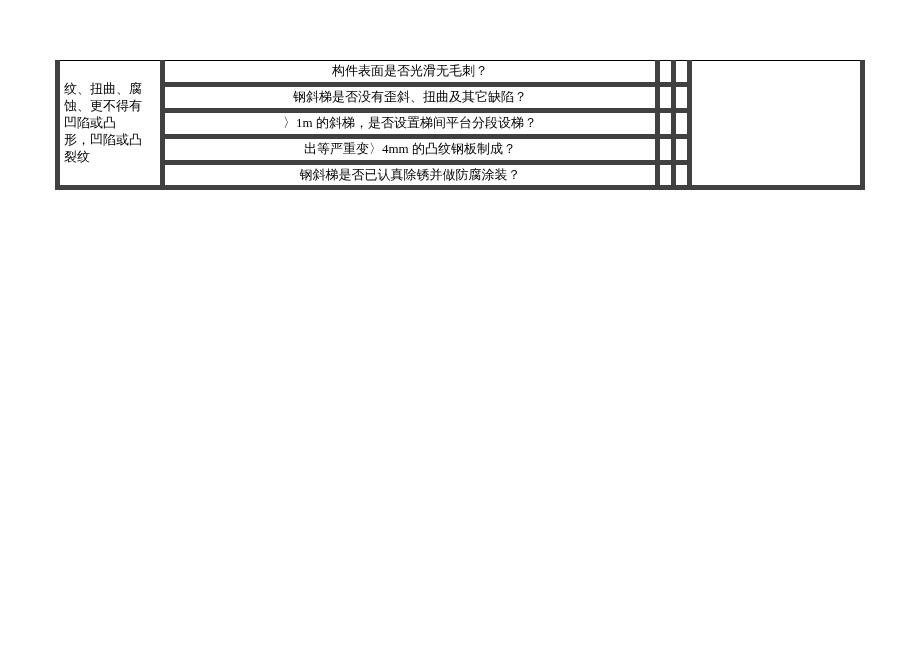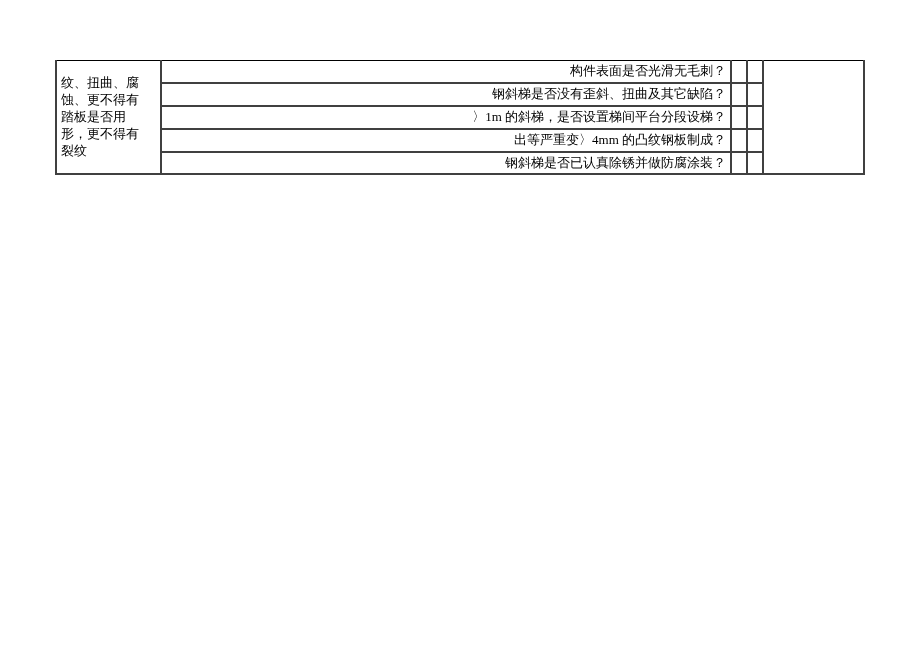--- a/index.html
+++ b/index.html
@@ -15,55 +15,55 @@
       width: 920px;
       height: 651px;
       padding: 60px 55px 0 55px;
     }
     .main-table {
       border-collapse: collapse;
       width: 100%;
       table-layout: fixed;
     }
     .main-table td {
-      border: 2px solid #404040;
+      border: 5px solid #404040;
       vertical-align: middle;
       padding: 2px 4px;
       line-height: 1.3;
     }
     .col-label {
       width: 105px;
       text-align: left;
       border-right: 1px solid #000;
     }
     .col-question {
-      width: 570px;
-      text-align: right;
+      width: 495px;
+      text-align: center;
     }
     .col-narrow {
       width: 16px;
     }
     .col-end {
       width: auto;
     }
     .first-row td {
       border-top: 1px solid #000;
     }
   </style>
 </head>
 <body>
 
 <table class="main-table">
   <tbody>
     <tr class="first-row">
       <td class="col-label" rowspan="5">
         <span>纹、扭曲、腐</span><br>
         <span>蚀、更不得有</span><br>
-        <span>踏板是否用</span><br>
-        <span>形，更不得有</span><br>
+        <span>凹陷或凸</span><br>
+        <span>形，凹陷或凸</span><br>
         <span>裂纹</span>
       </td>
       <td class="col-question">构件表面是否光滑无毛刺？</td>
       <td class="col-narrow"></td>
       <td class="col-narrow"></td>
       <td class="col-end" rowspan="5"></td>
     </tr>
     <tr>
       <td class="col-question">钢斜梯是否没有歪斜、扭曲及其它缺陷？</td>
       <td class="col-narrow"></td>

